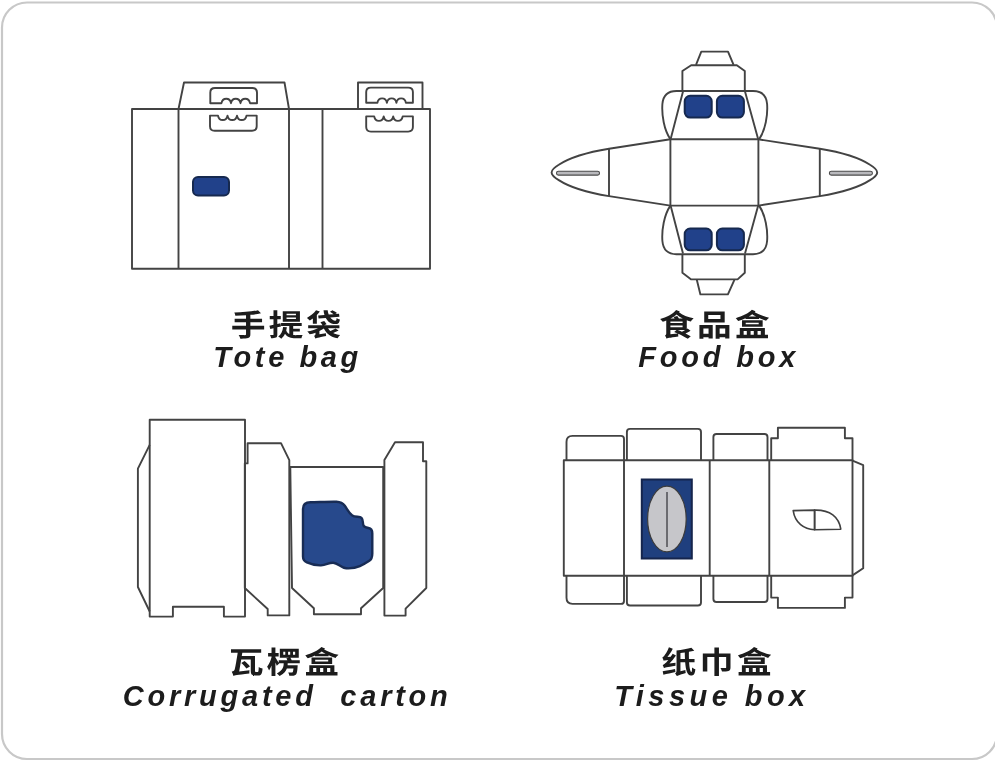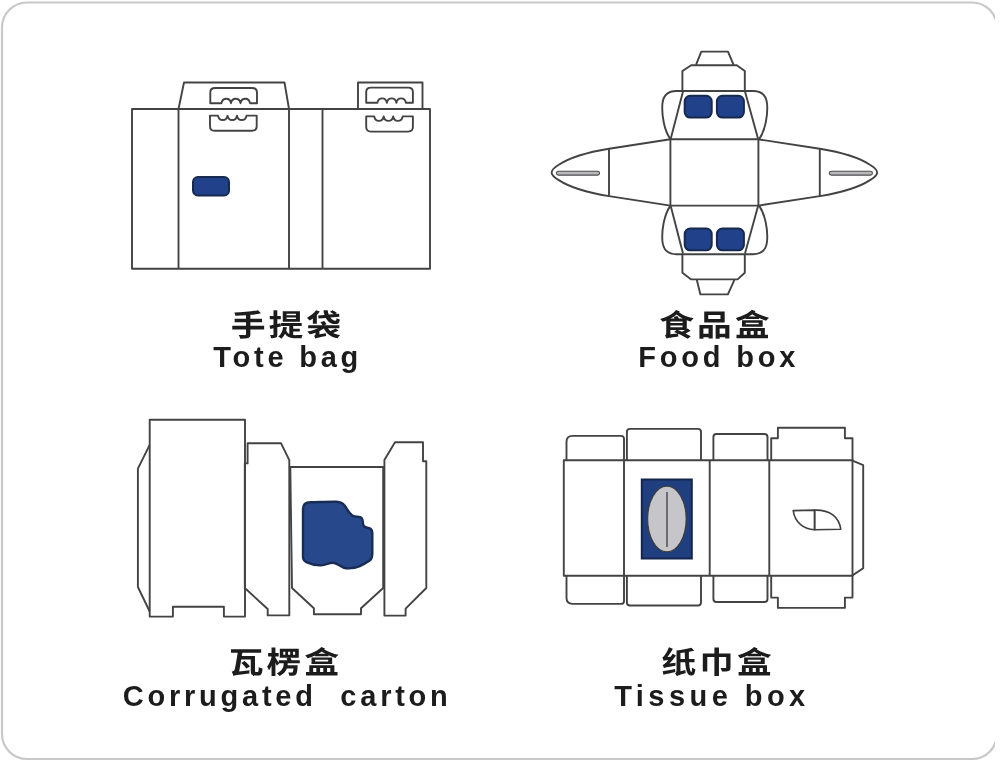--- a/index.html
+++ b/index.html
@@ -1,14 +1,14 @@
 <!DOCTYPE html>
 <html><head><meta charset="utf-8"><style>
 html,body{margin:0;padding:0;background:#ffffff;}
-#stage{position:relative;width:995px;height:763px;overflow:hidden;}
+#stage{position:relative;width:995px;height:763px;overflow:hidden;font-style:italic;}
 svg{position:absolute;left:0;top:0;}
 </style></head>
 <body>
 <div id="stage">
 <svg width="1000" height="763" viewBox="0 0 1000 763">
 <defs>
 <path id="cg0" d="M42 335V217H439V56C439 36 430 29 408 28C384 28 300 28 226 31C245 -1 268 -54 275 -88C377 -89 450 -86 498 -68C546 -49 564 -17 564 54V217H961V335H564V453H901V568H564V698C675 711 780 729 870 752L783 852C618 808 342 782 101 772C113 745 127 697 131 666C229 670 335 676 439 685V568H111V453H439V335Z"></path>
 <path id="cg1" d="M517 607H788V557H517ZM517 733H788V684H517ZM408 819V472H903V819ZM418 298C404 162 362 50 278 -16C303 -32 348 -69 366 -88C411 -47 446 7 473 71C540 -52 641 -76 774 -76H948C952 -46 967 5 981 29C937 27 812 27 778 27C754 27 731 28 709 30V147H900V241H709V328H954V425H359V328H596V66C560 89 530 125 508 183C516 215 522 249 527 285ZM141 849V660H33V550H141V371L23 342L49 227L141 253V51C141 38 137 34 125 34C113 33 78 33 41 34C56 3 69 -47 72 -76C136 -76 181 -72 211 -53C242 -35 251 -5 251 50V285L357 316L341 424L251 400V550H351V660H251V849Z"></path>
 <path id="cg2" d="M404 454C426 425 449 386 463 355H51V252H334C246 205 132 167 24 146C47 123 78 83 93 57C149 70 207 89 262 111V62C262 23 241 10 223 2C236 -17 253 -61 258 -87C283 -71 323 -59 569 -3C565 20 562 63 562 92L375 54V165C422 190 466 219 503 250C575 78 694 -28 900 -74C915 -42 947 6 973 31C894 45 827 68 772 101C823 122 880 151 928 180L835 251C798 225 740 191 688 166C663 191 642 220 624 252H951V355H509L581 387C568 417 539 461 512 494ZM494 847C498 793 507 742 521 695L339 678L351 577L558 598C618 472 715 393 827 393C911 393 949 420 965 548C936 556 896 576 871 597C866 531 858 506 833 505C782 505 729 545 688 611L952 637L941 734L834 724L881 760C852 788 795 826 753 851L679 798C713 776 755 745 784 719L643 706C628 749 617 797 613 847ZM278 850C216 753 112 657 13 598C38 577 80 531 99 508C127 528 157 551 186 577V401H301V693C333 730 363 769 388 807Z"></path>
 <path id="cg3" d="M674 344V289H323V344ZM674 431H323V482H674ZM746 196C716 176 685 156 655 139C613 160 571 179 532 196ZM207 -85C236 -70 281 -60 551 -16C549 7 547 47 549 78C656 22 764 -42 825 -90L910 -8C871 21 816 54 756 86C805 114 858 146 904 177L817 249L795 231V518C834 502 874 489 915 478C932 509 966 557 992 582C826 615 666 690 571 782L594 811L487 862C392 726 207 621 28 563C56 536 86 496 103 467C137 480 170 494 203 509V79C203 40 186 23 167 15C184 -7 202 -57 207 -85ZM415 631 445 575H326C390 614 450 659 502 709C553 658 613 613 679 575H569C556 601 536 635 520 660ZM432 135C465 120 500 103 535 85L323 55V196H498Z"></path>

